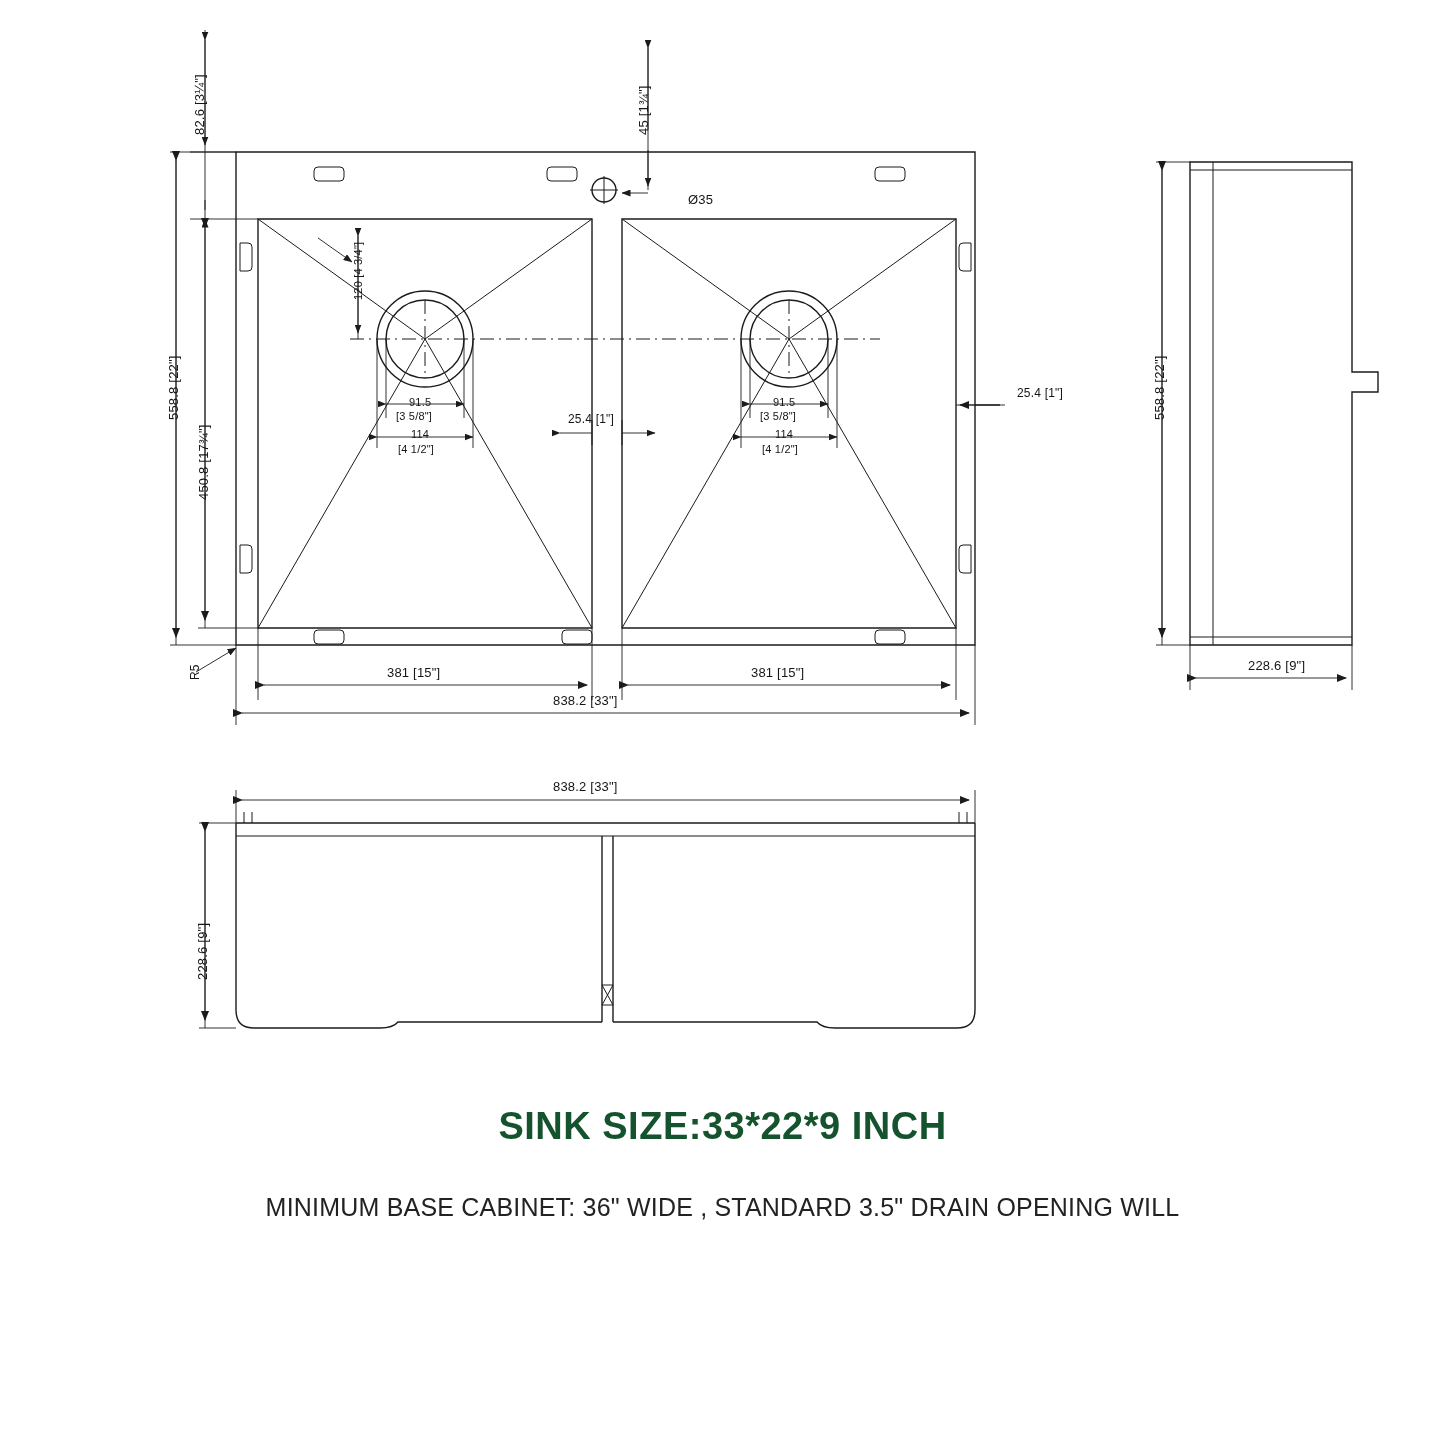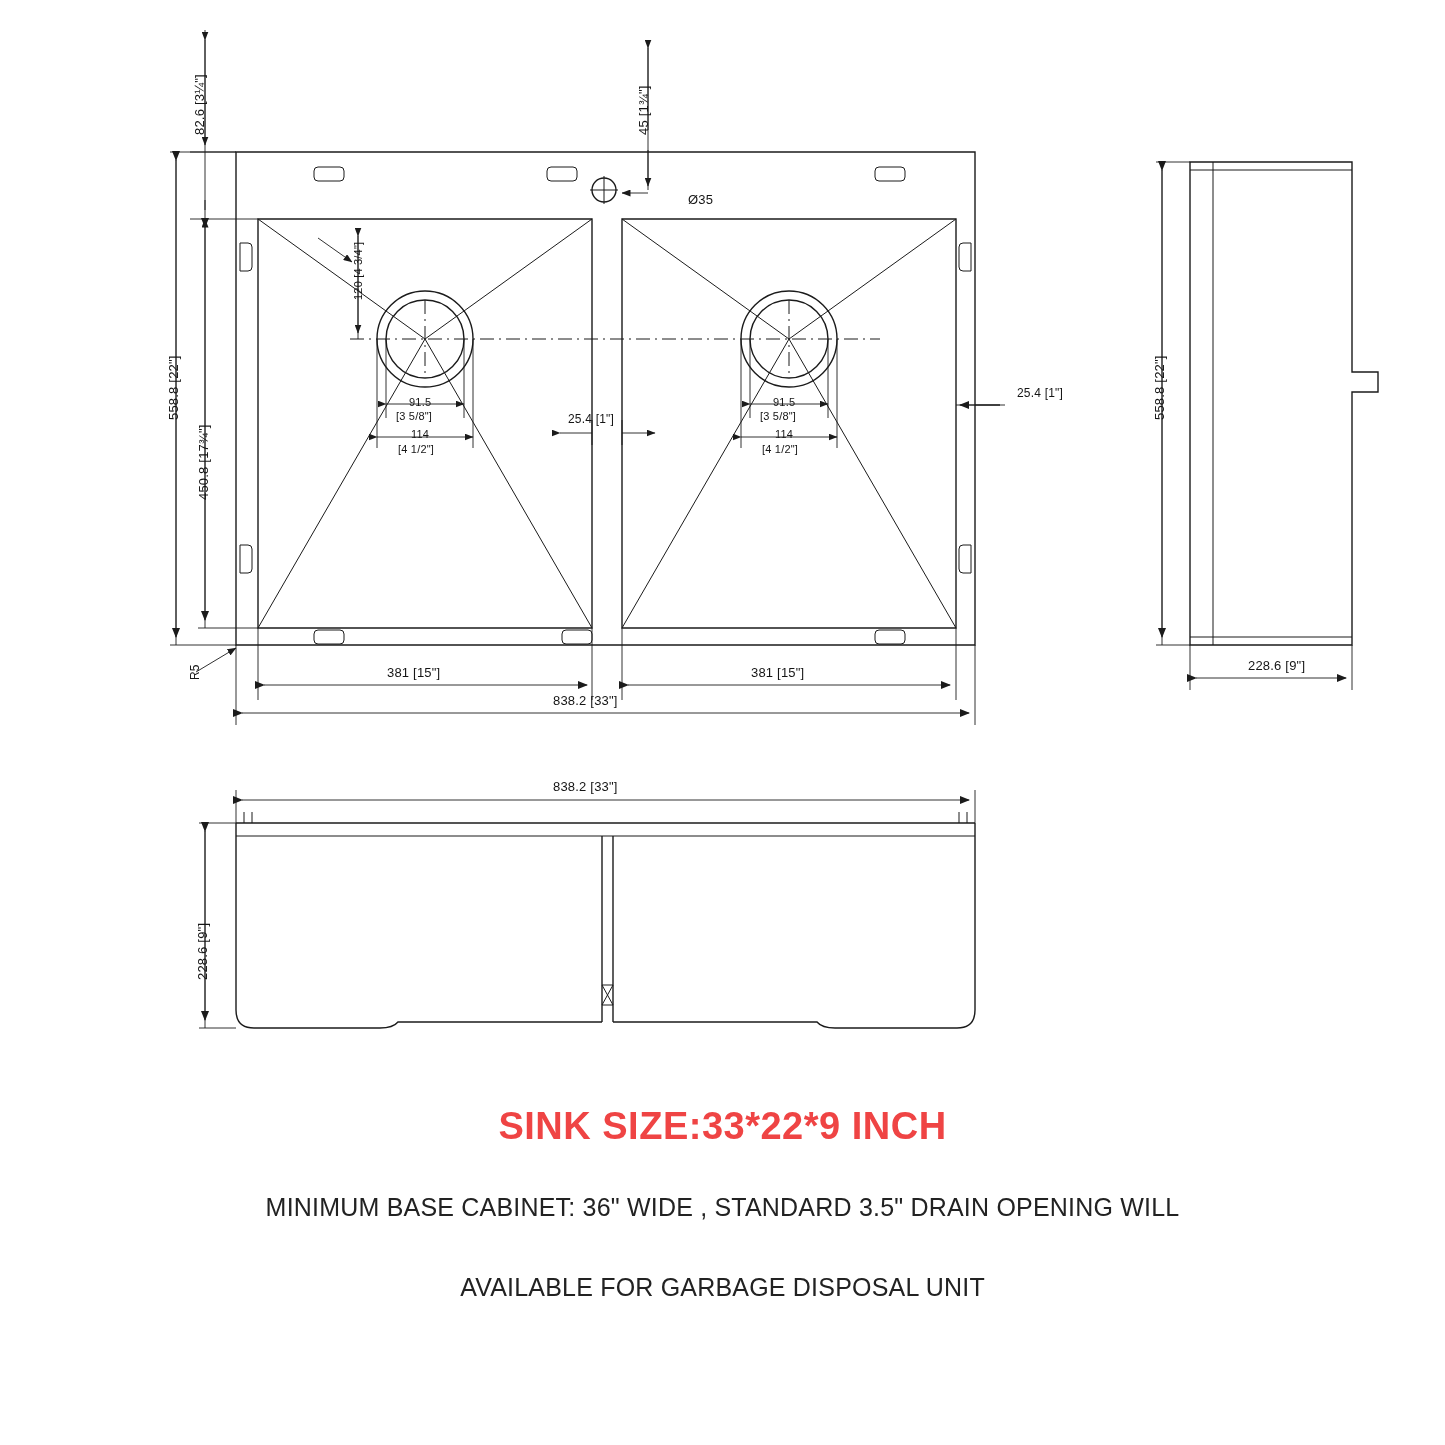--- a/index.html
+++ b/index.html
@@ -42,21 +42,21 @@
   .caption-wrap {
     position: absolute;
     left: 0;
     width: 1445px;
     text-align: center;
   }
   .cap-title {
     font-size: 38px;
     font-weight: bold;
     letter-spacing: 0.5px;
-    color: #ef4444;
+    color: #14532d;
   }
   .cap-line {
     font-size: 25px;
     color: #222;
     letter-spacing: 0.2px;
   }
 </style>
 </head>
 <body>
 
@@ -246,17 +246,14 @@
 
   <div class="lbl" style="left:553px; top:779px;">838.2  [33"]</div>
   <div class="lbl rot90" style="left:195px; top:980px;">228.6 [9"]</div>
 
   <div class="caption-wrap" style="top:1105px;">
     <div class="cap-title">SINK SIZE:33*22*9 INCH</div>
   </div>
   <div class="caption-wrap" style="top:1193px;">
     <div class="cap-line">MINIMUM BASE CABINET: 36" WIDE , STANDARD 3.5" DRAIN OPENING WILL</div>
   </div>
-  <div class="caption-wrap" style="top:1273px;">
-    <div class="cap-line">AVAILABLE FOR GARBAGE DISPOSAL UNIT</div>
-  </div>
 
 </div>
 
 </body></html>

